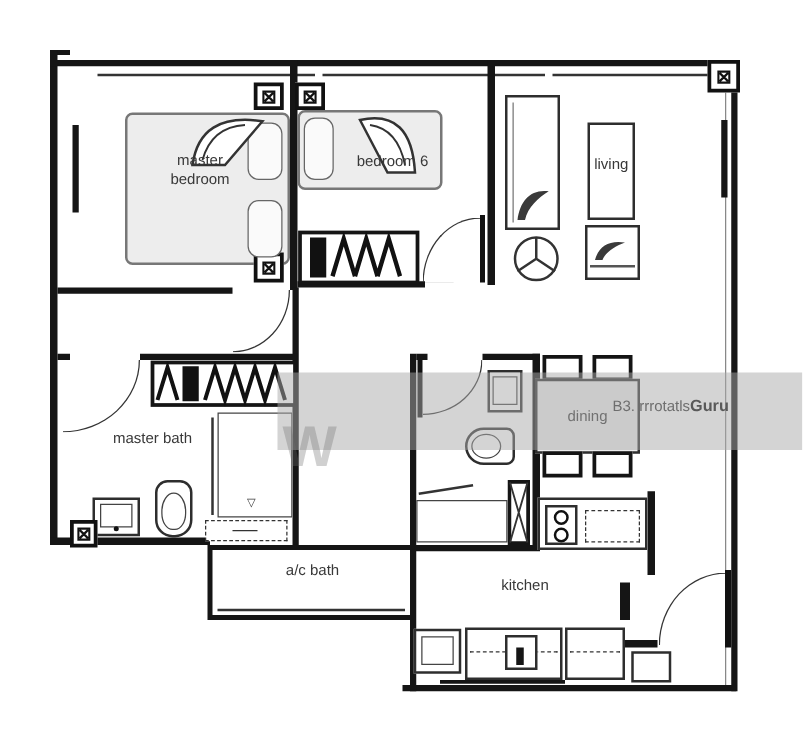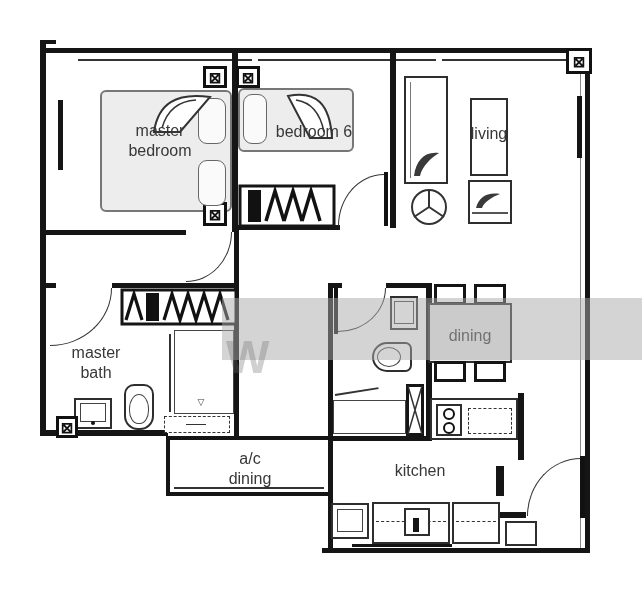--- a/index.html
+++ b/index.html
@@ -13,21 +13,21 @@
   .dash{position:absolute;border:1px dashed #333;background:#fff;z-index:1;}
   .furn{position:absolute;border:2px solid #777;background:#ededed;border-radius:6px;z-index:1;}
   .pill{position:absolute;border:1.5px solid #666;background:#fafafa;border-radius:9px;z-index:2;}
   .ch{position:absolute;border:3px solid #141414;background:#fff;z-index:1;}
   .arc{position:absolute;z-index:2;border:0 solid #333;}
   .arcBR{border-bottom:1.5px solid #333;border-right:1.5px solid #333;border-bottom-right-radius:100%;}
   .arcTL{border-top:1.5px solid #333;border-left:1.5px solid #333;border-top-left-radius:100%;}
   .leaf{position:absolute;background:#111;z-index:2;}
   .grille{position:absolute;border:3px solid #111;background:#fff;display:flex;align-items:center;
           justify-content:center;font-size:15px;font-weight:bold;color:#111;z-index:2;line-height:1;}
-  .lbl{position:absolute;font-size:16px;color:#383838;text-align:center;line-height:1.25;z-index:3;}
+  .lbl{position:absolute;font-size:12px;color:#383838;text-align:center;line-height:1.25;z-index:3;}
   .svgabs{position:absolute;z-index:2;}
   .wmband{position:absolute;left:222px;top:298px;width:420px;height:62px;
           background:rgba(170,170,170,0.5);z-index:6;pointer-events:none;}
   .wmtext{position:absolute;z-index:7;pointer-events:none;color:#6e6e6e;}
   .circ{position:absolute;border:2px solid #111;border-radius:50%;background:#fff;z-index:2;}
   .dot{position:absolute;background:#111;border-radius:50%;z-index:3;}
 </style>
 </head>
 <body>
 
@@ -175,20 +175,21 @@
   <div class="w" style="left:352px;top:544px;width:100px;height:3px;"></div>
   <div class="b" style="left:505px;top:521px;width:32px;height:25px;"></div>
 
   <div style="position:absolute;left:166px;top:436px;width:166px;height:60px;border:4px solid #151515;background:#fff;z-index:1;"></div>
   <div class="tl" style="left:174px;top:487px;width:150px;height:2px;"></div>
 
   <div class="lbl" style="left:118px;top:121px;width:84px;">master bedroom</div>
   <div class="lbl" style="left:268px;top:122px;width:92px;">bedroom 6</div>
   <div class="lbl" style="left:450px;top:124px;width:78px;">living</div>
   <div class="lbl" style="left:432px;top:326px;width:76px;z-index:2;">dining</div>
-  <div class="lbl" style="left:64px;top:343px;width:64px;">master bath</div>
-  <div class="lbl" style="left:226px;top:449px;width:48px;">a/c dining</div>
+  <div class="lbl" style="left:90px;top:343px;width:64px;">master bath</div>
+  <div class="lbl" style="left:226px;top:449px;width:48px;">a/c bath</div>
   <div class="lbl" style="left:382px;top:461px;width:76px;">kitchen</div>
 
   <div class="wmband"></div>
+  <div class="wmtext" style="left:490px;top:317px;width:150px;font-size:12px;"><span>B3. rrrotatls</span><span style="font-weight:bold;color:#595959;font-size:13px;">Guru</span></div>
   <div class="wmtext" style="left:226px;top:330px;font-size:46px;font-weight:bold;color:rgba(110,110,110,0.32);z-index:6;">W</div>
 
 </div>
 
 </body></html>

